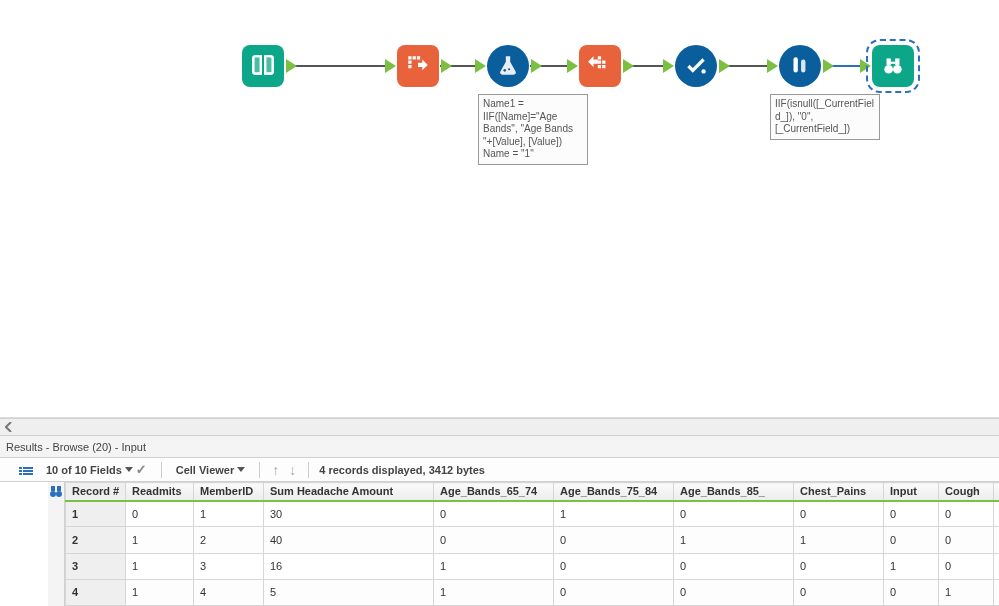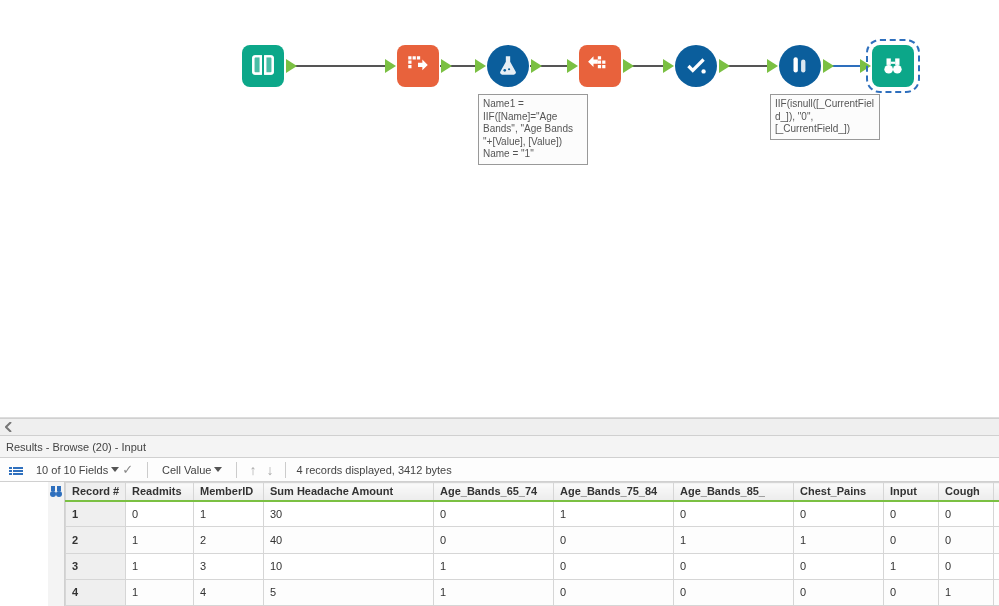--- a/index.html
+++ b/index.html
@@ -97,23 +97,24 @@
     color: #444;
   }
 
   
   .toolbar {
     height: 24px;
     background: #fdfdfd;
     border-bottom: 1px solid #d0d0d0;
     display: flex;
     align-items: center;
-    padding-left: 6px;
+    padding-left: 16px;
     gap: 6px;
     color: #444;
+    font-weight: bold;
   }
   .left-gutter-icons {
     width: 20px;
     display: flex;
     flex-direction: column;
     align-items: center;
     gap: 1px;
     padding-top: 2px;
   }
   .gutter-icon {
@@ -311,21 +312,21 @@
         <rect x="5" y="7" width="10" height="2" fill="#2e6fbd"></rect>
       </svg>
   </div>
   <div class="drop">
     <span>10 of 10 Fields</span>
     <span class="caret"></span>
     <span class="check">✓</span>
   </div>
   <div class="sep"></div>
   <div class="drop">
-    <span>Cell Value</span>
+    <span>Cell Viewer</span>
     <span class="caret"></span>
   </div>
   <div class="sep"></div>
   <span class="arrow-btn">↑</span>
   <span class="arrow-btn">↓</span>
   <div class="sep"></div>
   <span>4 records displayed, 3412 bytes</span>
 </div>
 
 <div class="grid-wrap">
@@ -390,21 +391,21 @@
           <td>1</td>
           <td>1</td>
           <td>0</td>
           <td>0</td>
           <td>0</td>
         </tr>
         <tr>
           <td class="rownum">3</td>
           <td>1</td>
           <td>3</td>
-          <td>10</td>
+          <td>16</td>
           <td>1</td>
           <td>0</td>
           <td>0</td>
           <td>0</td>
           <td>1</td>
           <td>0</td>
           <td>0</td>
         </tr>
         <tr>
           <td class="rownum">4</td>

